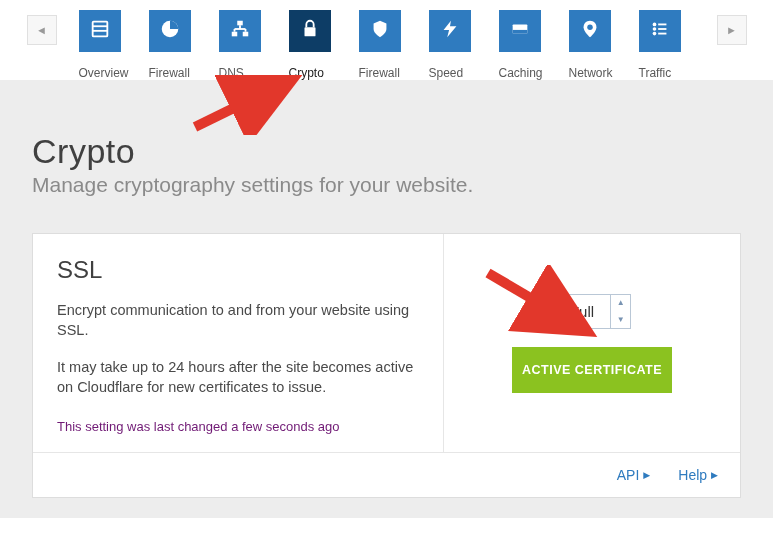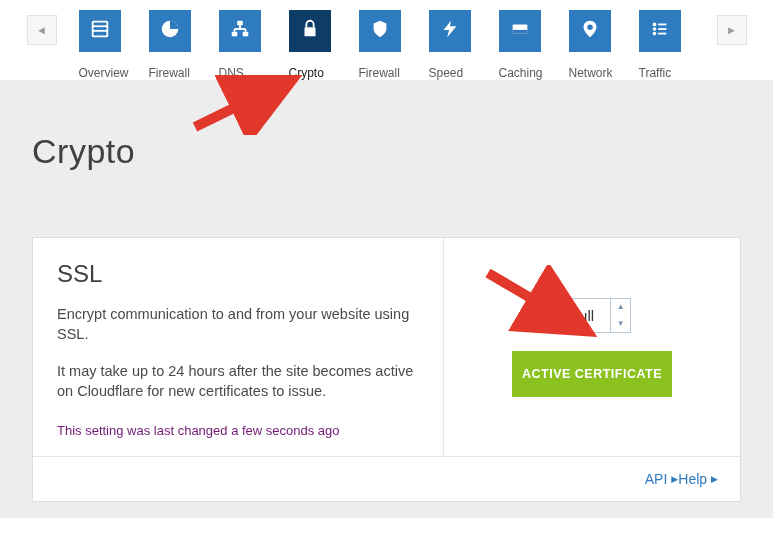--- a/index.html
+++ b/index.html
@@ -78,44 +78,46 @@
   }
   .page-subtitle {
     font-size: 21px;
     font-weight: 300;
     color: #8a8a8a;
     margin-top: 2px;
   }
 
   .card {
     background: #fff;
-    margin-top: 66px;
+    margin-top: 36px;
     display: flex;
     flex-wrap: wrap;
     border: 1px solid #ddd;
+    justify-content: flex-end;
   }
   .card-left {
     flex: 1 1 58%;
     padding: 22px 24px 18px 24px;
   }
   .card-right {
     flex: 1 1 42%;
     border-left: 1px solid #e6e6e6;
     display: flex;
     flex-direction: column;
     align-items: center;
     justify-content: center;
     gap: 18px;
     padding: 30px 10px;
   }
   .card-footer {
     flex: 0 0 100%;
     border-top: 1px solid #e6e6e6;
     display: flex;
     justify-content: flex-end;
+    gap: 28px;
     padding: 14px 22px;
     font-size: 14px;
   }
   .card-title {
     font-size: 24px;
     font-weight: 300;
     color: #404040;
   }
   .card-desc {
     font-size: 14.5px;
@@ -291,20 +293,21 @@
     </div>
 
     <div class="nav-arrow right">
       <span>►</span>
     </div>
   </div>
 </div>
 
 <div class="page">
   <h1 class="page-title">Crypto</h1>
+  <div class="page-subtitle">Manage cryptography settings for your website.</div>
 
   <div class="card">
     <div class="card-left">
       <div class="card-title">SSL</div>
       <div class="card-desc">Encrypt communication to and from your website using SSL.</div>
       <div class="card-note">It may take up to 24 hours after the site becomes active on Cloudflare for new certificates to issue.</div>
       <div class="card-meta">This setting was last changed a few seconds ago</div>
     </div>
     <div class="card-right">
       <div class="select-wrap">

